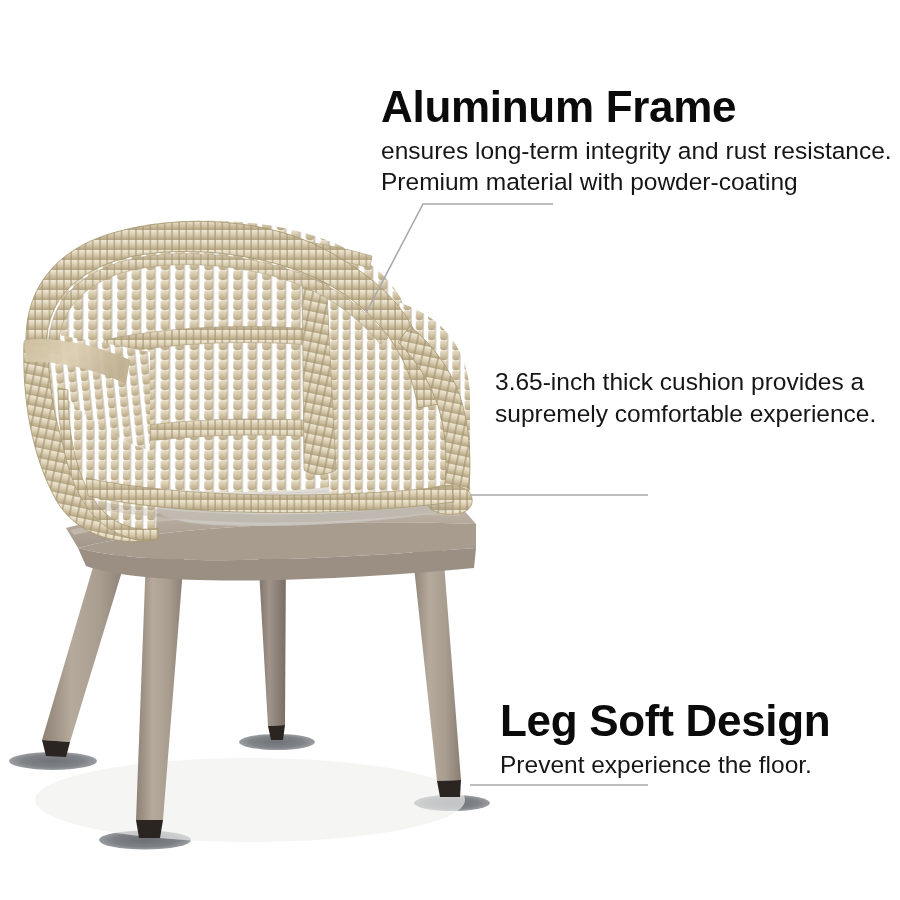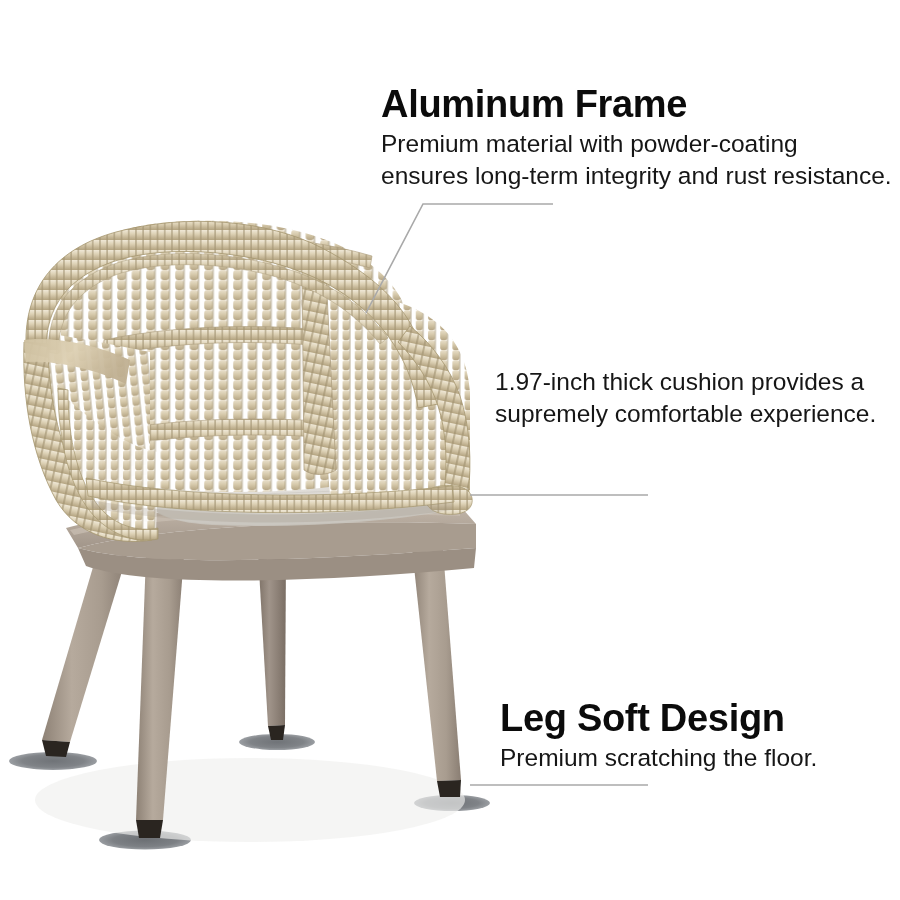--- a/index.html
+++ b/index.html
@@ -25,21 +25,21 @@
     width: 900px;
     height: 900px;
   }
 
   
   .callout {
     position: absolute;
     color: #101010;
   }
   .callout-title {
-    font-size: 38px;
+    font-size: 44px;
     font-weight: bold;
     line-height: 1.06;
     letter-spacing: -0.3px;
     color: #0b0b0b;
     margin: 0 0 4px 0;
     white-space: nowrap;
   }
   .callout-body {
     font-size: 24.5px;
     font-weight: normal;
@@ -295,32 +295,32 @@
     <path d="M553,204 L423,204 L366,313" fill="none" stroke="#a9a9a9" stroke-width="1.6"></path>
 
     <line x1="648" y1="495" x2="470" y2="495" stroke="#a9a9a9" stroke-width="1.6"></line>
 
     <line x1="648" y1="785" x2="470" y2="785" stroke="#a9a9a9" stroke-width="1.6"></line>
   </svg>
 
   <div class="callout" id="callout-aluminum-frame">
     <div class="callout-title">Aluminum Frame</div>
     <div class="callout-body">
+      <span class="line">ensures long-term integrity and rust resistance.</span>
       <span class="line">Premium material with powder-coating</span>
-      <span class="line">ensures long-term integrity and rust resistance.</span>
     </div>
   </div>
 
   <div class="callout" id="callout-soft-cushion">
     <div class="callout-body">
-      <span class="line">1.97-inch thick cushion provides a</span>
+      <span class="line">3.65-inch thick cushion provides a</span>
       <span class="line">supremely comfortable experience.</span>
     </div>
   </div>
 
   <div class="callout" id="callout-leg-caps">
     <div class="callout-title">Leg Soft Design</div>
     <div class="callout-body">
-      <span class="line">Premium scratching the floor.</span>
+      <span class="line">Prevent experience the floor.</span>
     </div>
   </div>
 
 </div>
 
 </body></html>

